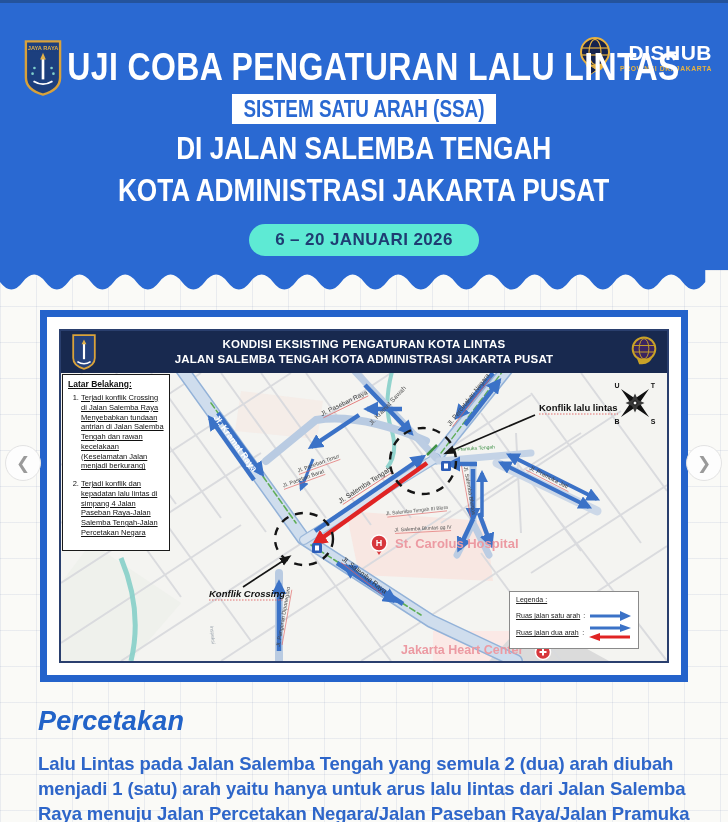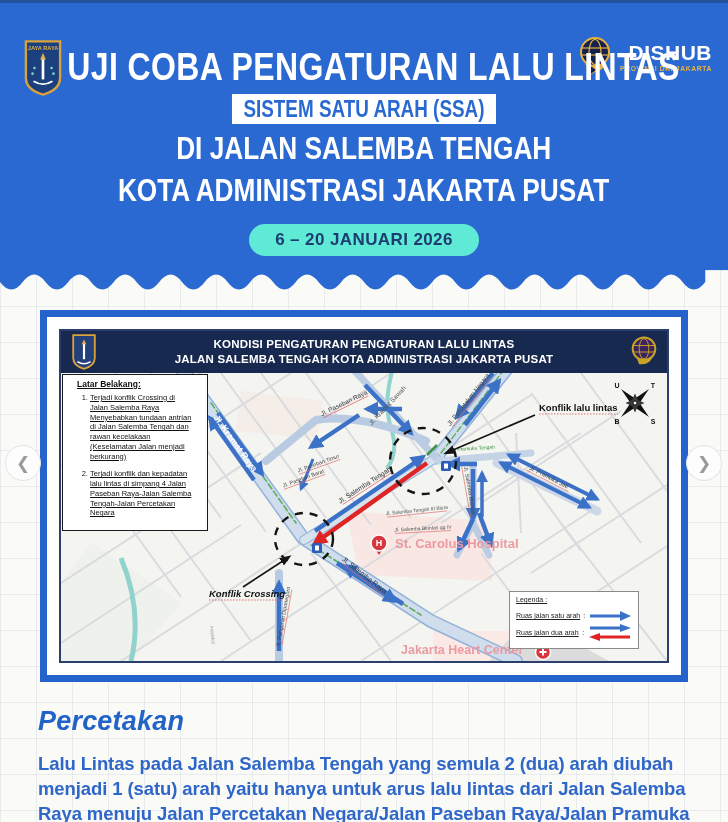--- a/index.html
+++ b/index.html
@@ -30,22 +30,22 @@
 
   
   .map-card{box-sizing:border-box;width:648px;margin:16px 40px 0 40px;background:#fff;border:7px solid #2463cb;padding:12px;}
   .map-doc{border:2px solid #2a3f6e;}
   .map-header{height:42px;background:#18294f;display:flex;align-items:center;color:#fff;}
   .map-header .mh-center{flex:1;text-align:center;font-weight:bold;font-size:11.5px;line-height:1.3;letter-spacing:.2px;}
   .mh-logo{width:30px;margin:0 8px;flex:0 0 auto;}
   .map-body{position:relative;width:606px;height:288px;background:#f4f4f1;overflow:hidden;}
 
   
-  .latar{position:absolute;left:1px;top:1px;width:146px;min-height:156px;background:#fff;border:1.5px solid #1a1a1a;
-    box-sizing:border-box;padding:4px 14px;font-size:7.5px;color:#111;z-index:4;}
+  .latar{position:absolute;left:1px;top:1px;width:108px;min-height:156px;background:#fff;border:1.5px solid #1a1a1a;
+    box-sizing:border-box;padding:4px 5px;font-size:7.5px;color:#111;z-index:4;}
   .latar-title{font-weight:bold;font-size:8.5px;text-decoration:underline;margin-bottom:4px;}
   .latar ol{margin:0;padding-left:13px;}
   .latar li{margin-bottom:8px;line-height:1.3;}
   .squiggle{text-decoration-line:underline;text-decoration-style:wavy;text-decoration-color:#e06060;text-decoration-thickness:.5px;text-decoration:underline;}
 
   
   .legend{position:absolute;left:448px;top:218px;width:130px;height:58px;background:#fff;border:1px solid #8a8a8a;
     box-sizing:border-box;padding:4px 6px;font-size:7px;color:#222;z-index:4;}
   .legend-title{margin-bottom:4px;}
   .legend-row{display:flex;align-items:center;justify-content:space-between;height:17px;}
@@ -114,21 +114,21 @@
     <div class="map-card">
       <div class="map-doc">
         <div class="map-header">
           <svg class="mh-logo" width="26" height="36" viewBox="0 0 40 60">
             <path d="M2,2 H38 V40 Q38,53 20,58 Q2,53 2,40 Z" fill="#24407a" stroke="#d9a23a" stroke-width="3"></path>
             <rect x="18.2" y="16" width="3.6" height="26" fill="#ffffff"></rect>
             <polygon points="20,9 24,17 16,17" fill="#e0b04a"></polygon>
             <path d="M9,46 Q20,53 31,46" stroke="#ffffff" stroke-width="2.5" fill="none"></path>
           </svg>
           <div class="mh-center">
-            <div>KONDISI PENGATURAN PENGATURAN LALU LINTAS</div>
+            <div>KONDISI EKSISTING PENGATURAN KOTA LINTAS</div>
             <div>JALAN SALEMBA TENGAH KOTA ADMINISTRASI JAKARTA PUSAT</div>
           </div>
           <svg class="mh-logo" width="28" height="34" viewBox="0 0 36 42">
             <circle cx="18" cy="17" r="14" fill="#3a2460" stroke="#c9a227" stroke-width="2.4"></circle>
             <ellipse cx="18" cy="17" rx="6" ry="12.5" fill="none" stroke="#c9a227" stroke-width="1.2"></ellipse>
             <line x1="5" y1="13" x2="31" y2="13" stroke="#c9a227" stroke-width="1.2"></line>
             <line x1="5" y1="21" x2="31" y2="21" stroke="#c9a227" stroke-width="1.2"></line>
             <path d="M9,28 Q18,36 29,26 Q25,38 12,36 Z" fill="#c9a227"></path>
           </svg>
         </div>

